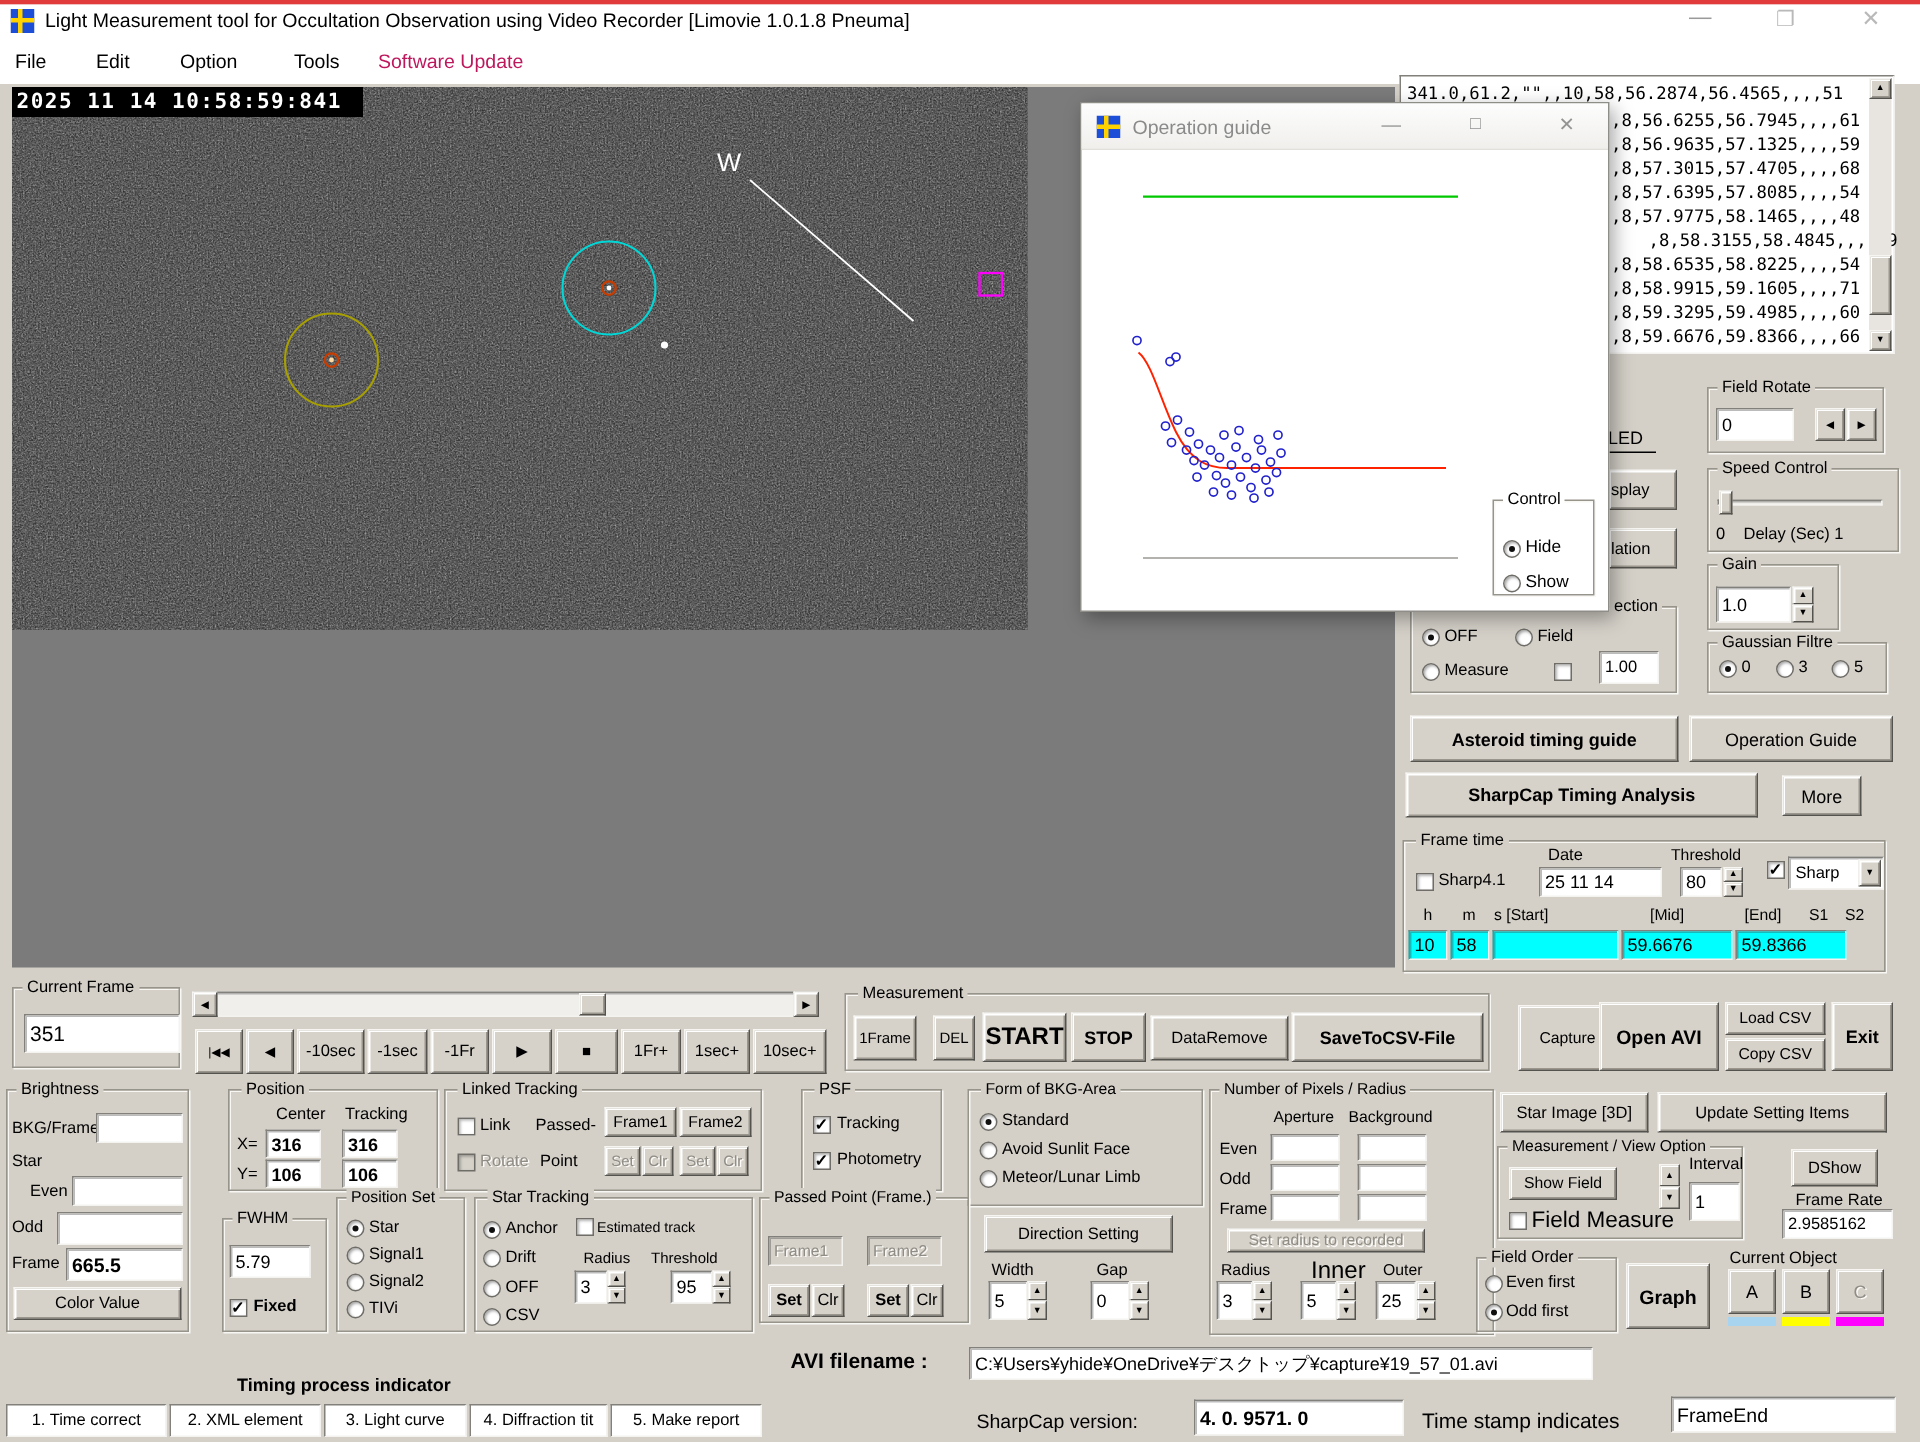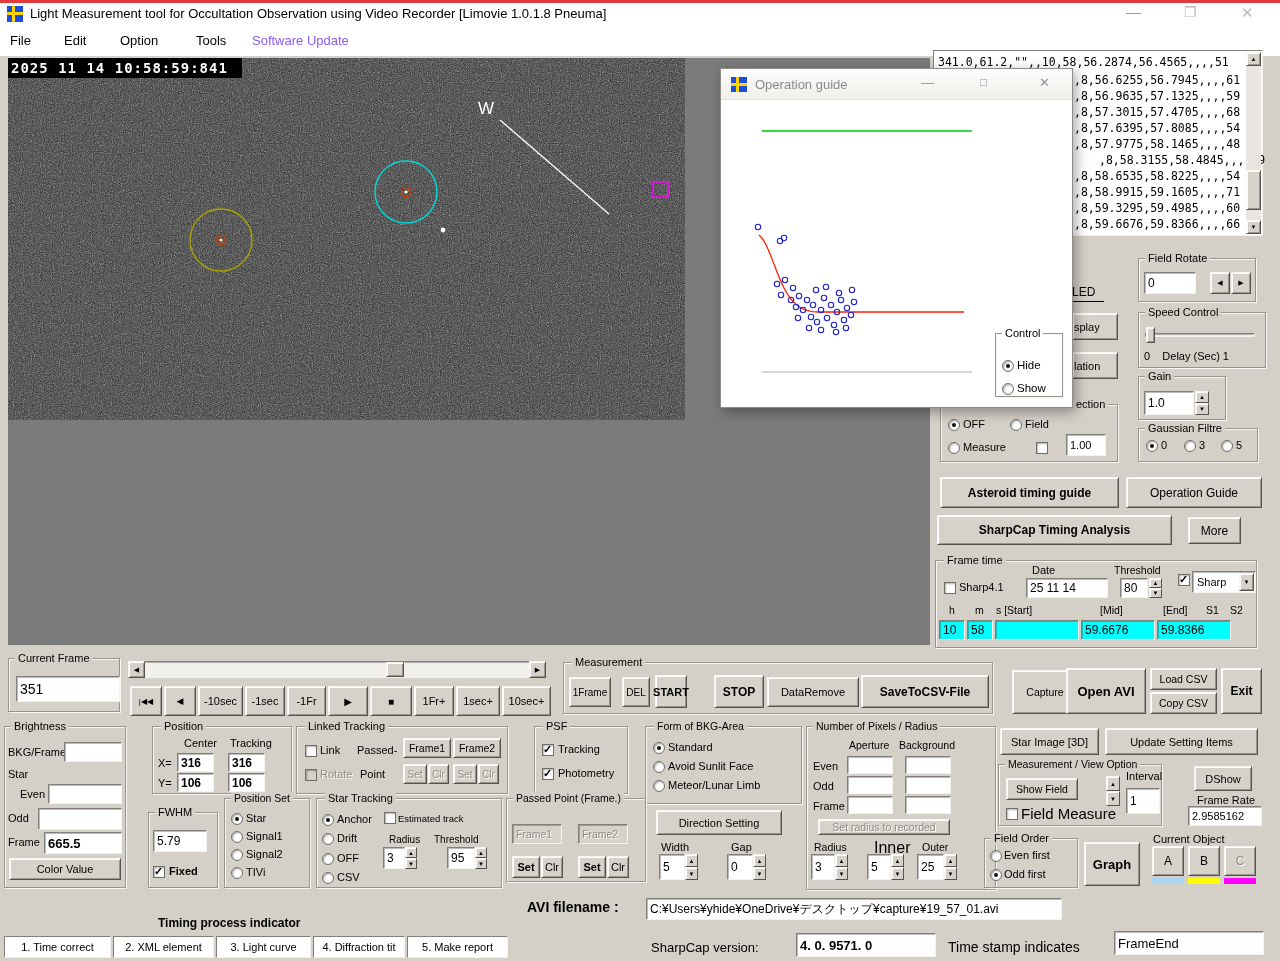--- a/index.html
+++ b/index.html
@@ -37,21 +37,21 @@
       <rect y="6" width="16" height="3" fill="#ffd200"></rect>
     </svg>
   <div class="L" style="left:30px;top:4px;font-size:13px">Light Measurement tool for Occultation Observation using Video Recorder [Limovie 1.0.1.8 Pneuma]</div>
   <div class="L" style="left:1126px;top:2px;font-size:15px;color:#9a9a9a">—</div>
   <div class="L" style="left:1184px;top:3px;font-size:14px;color:#b9b9b9">❐</div>
   <div class="L" style="left:1241px;top:3px;font-size:15px;color:#b9b9b9">✕</div>
   <div class="L" style="left:10px;top:31px;font-size:13px">File</div>
   <div class="L" style="left:64px;top:31px;font-size:13px">Edit</div>
   <div class="L" style="left:120px;top:31px;font-size:13px">Option</div>
   <div class="L" style="left:196px;top:31px;font-size:13px">Tools</div>
-  <div class="L" style="left:252px;top:31px;font-size:13px;color:#8b5cf6">Software Update</div>
+  <div class="L" style="left:252px;top:31px;font-size:13px;color:#be185d">Software Update</div>
 </div>
 
 <div class="abs" style="left:8px;top:58px;width:922px;height:587px;background:#7b7b7b"></div>
 <svg class="abs" style="left:8px;top:58px;z-index:1" width="677" height="362">
   <defs>
     <filter id="nz" x="0" y="0" width="100%" height="100%">
       <feTurbulence type="fractalNoise" baseFrequency="0.9" numOctaves="2" seed="11" stitchTiles="stitch"></feTurbulence>
       <feColorMatrix type="matrix" values="0.33 0.33 0.33 0 0 0.33 0.33 0.33 0 0 0.33 0.33 0.33 0 0 0 0 0 0 1"></feColorMatrix>
       <feComponentTransfer>
           <feFuncR type="gamma" amplitude="1" exponent="3.2" offset="0.02"></feFuncR>
@@ -200,21 +200,21 @@
 <div class="b" style="left:370px;top:686px;width:42px;height:30px;font-size:10px">■</div>
 <div class="b" style="left:414px;top:686px;width:40px;height:30px">1Fr+</div>
 <div class="b" style="left:456px;top:686px;width:44px;height:30px">1sec+</div>
 <div class="b" style="left:502px;top:686px;width:49px;height:30px">10sec+</div>
 
 <div class="g" style="left:563px;top:662px;width:430px;height:52px">
   <span class="gl" style="left:8px">Measurement</span>
 </div>
 <div class="b" style="left:569px;top:677px;width:42px;height:30px;font-size:10px">1Frame</div>
 <div class="b" style="left:622px;top:677px;width:28px;height:30px;font-size:10px">DEL</div>
-<div class="b bold" style="left:655px;top:675px;width:32px;height:33px;font-size:11px">START</div>
+<div class="b bold" style="left:655px;top:675px;width:56px;height:33px;font-size:16px">START</div>
 <div class="b bold" style="left:714px;top:675px;width:50px;height:33px;font-size:12px">STOP</div>
 <div class="b" style="left:767px;top:677px;width:92px;height:30px">DataRemove</div>
 <div class="b bold" style="left:861px;top:675px;width:128px;height:33px;font-size:12px">SaveToCSV-File</div>
 
 <div class="b" style="left:1012px;top:670px;width:66px;height:44px;font-size:10.5px">Capture</div>
 <div class="b bold" style="left:1066px;top:668px;width:80px;height:46px;font-size:13px">Open AVI</div>
 <div class="b" style="left:1150px;top:668px;width:67px;height:22px;font-size:10.5px">Load CSV</div>
 <div class="b" style="left:1150px;top:692px;width:67px;height:22px;font-size:10.5px">Copy CSV</div>
 <div class="b bold" style="left:1221px;top:668px;width:41px;height:46px;font-size:12px">Exit</div>
 

